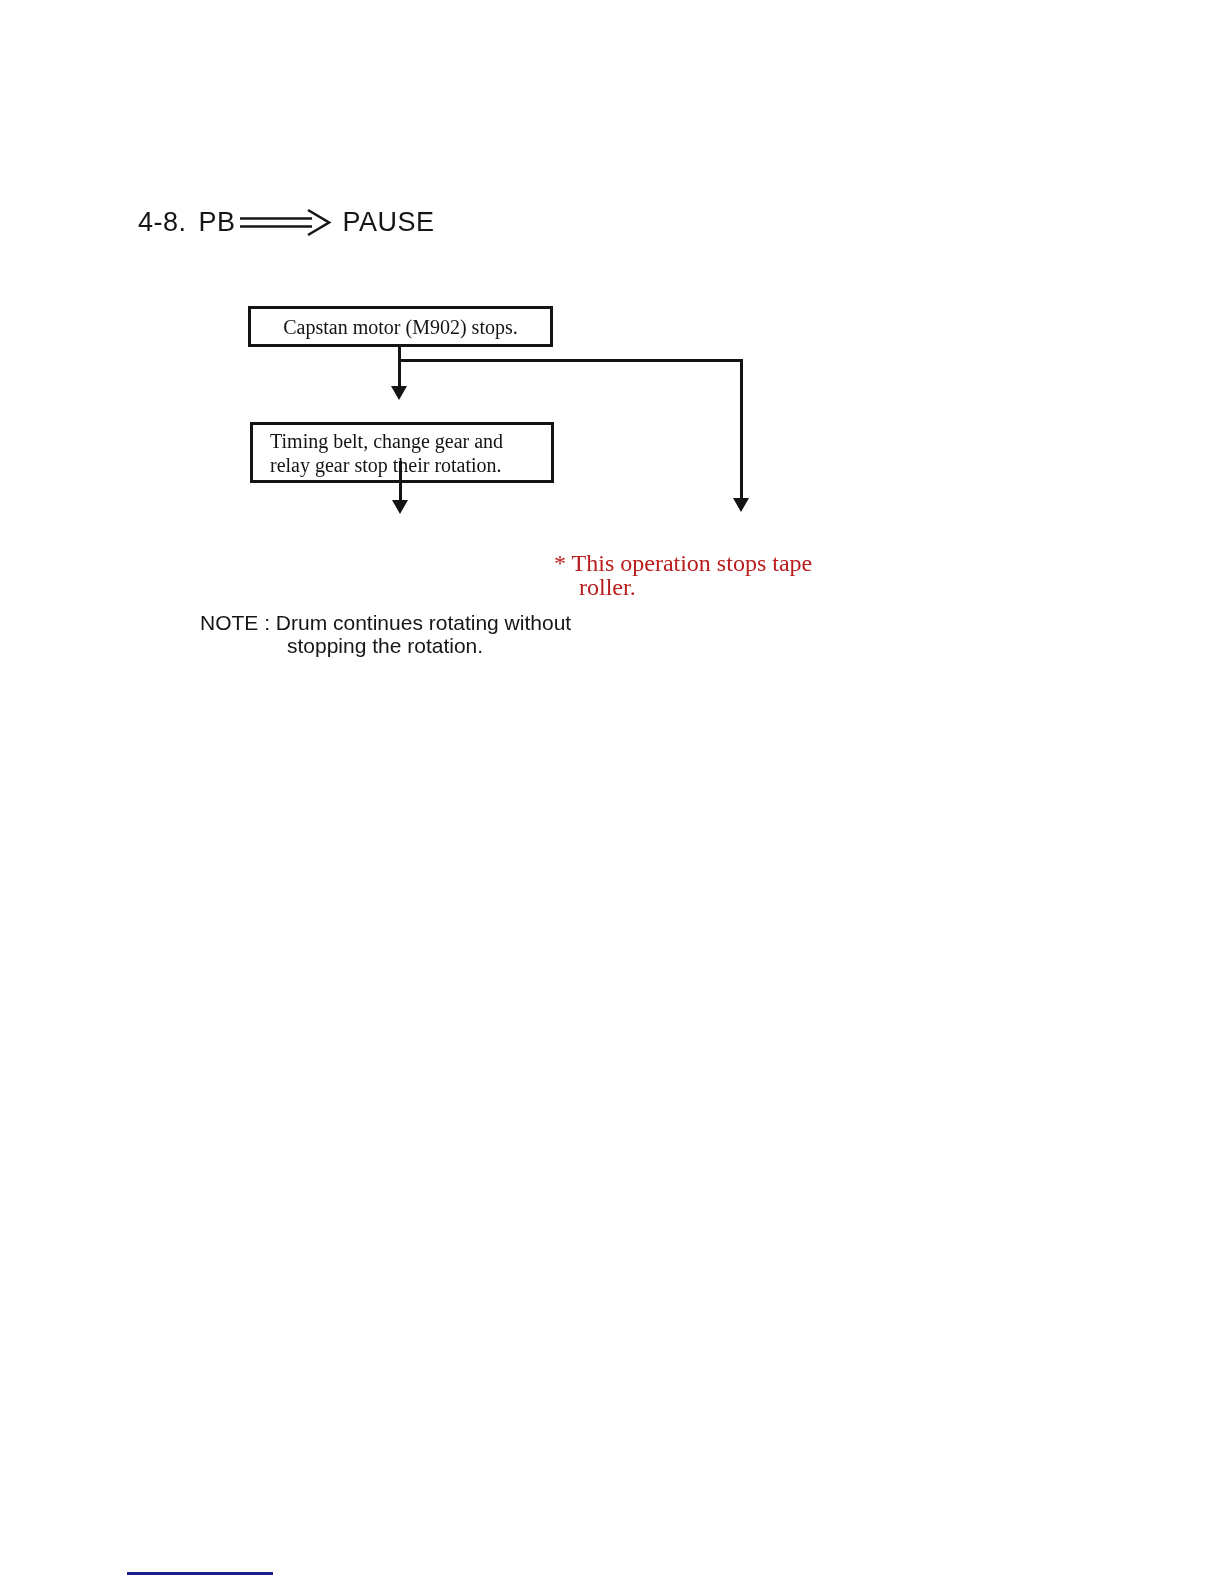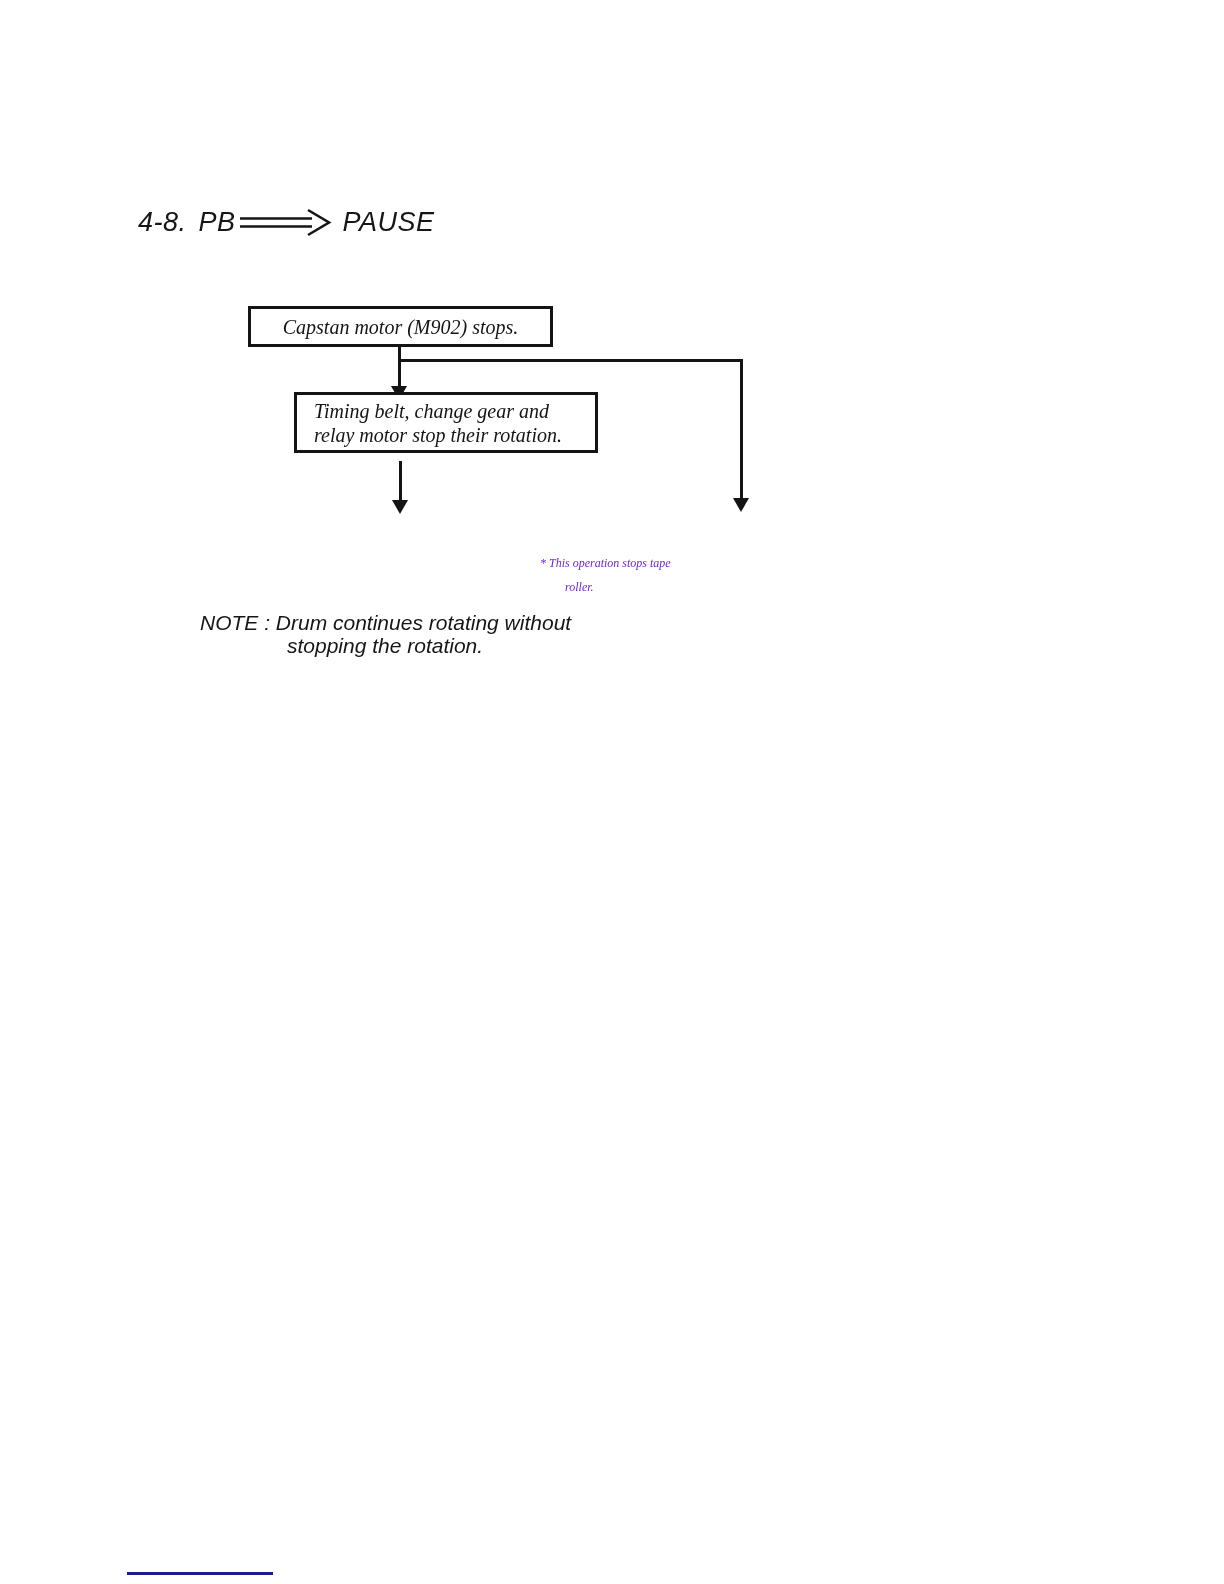--- a/index.html
+++ b/index.html
@@ -8,21 +8,20 @@
     background: #ffffff;
   }
   .page {
     position: relative;
     width: 1224px;
     height: 1584px;
     background: #ffffff;
     overflow: hidden;
     font-family: "Liberation Serif", serif;
     color: #121212;
-    font-style: italic;
   }
 
   
   .title {
     position: absolute;
     left: 138px;
     top: 206px;
     display: flex;
     align-items: center;
     font-family: "Liberation Sans", sans-serif;
@@ -44,21 +43,21 @@
     background: #ffffff;
     display: flex;
     flex-direction: column;
     justify-content: center;
     font-size: 20px;
     line-height: 24px;
     color: #141414;
   }
   .fbox.center { align-items: center; text-align: center; }
   .box-capstan   { left: 248px; top: 306px; width: 305px; height: 41px; }
-  .box-timing    { left: 250px; top: 392px; width: 304px; height: 61px; padding-left: 17px; margin-left: 44px; }
+  .box-timing    { left: 250px; top: 422px; width: 304px; height: 61px; padding-left: 17px; }
   .box-gooseneck { left: 252px; top: 513px; width: 304px; height: 62px; padding-left: 29px; }
   .box-pinch     { left: 584px; top: 512px; width: 308px; height: 34px; }
 
   
   .vline, .hline {
     position: absolute;
     background: #141414;
   }
   .vline { width: 3px; }
   .hline { height: 3px; }
@@ -73,25 +72,25 @@
   .head-cap-timing   { left: 391px; top: 386px; }
   .conn-branch       { left: 398px; top: 359px; width: 345px; }
   .conn-to-pinch     { left: 740px; top: 359px; height: 139px; }
   .head-to-pinch     { left: 733px; top: 498px; }
   .conn-timing-goose { left: 399px; top: 461px; height: 39px; }
   .head-timing-goose { left: 392px; top: 500px; }
 
   
   .footnote {
     position: absolute;
-    left: 540px;
+    left: 554px;
     top: 551px;
-    font-size: 12px;
+    font-size: 24px;
     line-height: 24px;
-    color: #6d28d9;
+    color: #b91c1c;
   }
   .footnote .l2 { padding-left: 25px; }
 
   
   .note {
     position: absolute;
     left: 200px;
     top: 611px;
     font-family: "Liberation Sans", sans-serif;
     font-size: 21px;
@@ -130,21 +129,21 @@
 
   <div class="vline conn-cap-timing"></div>
   <div class="arrow-down head-cap-timing"></div>
 
   <div class="hline conn-branch"></div>
   <div class="vline conn-to-pinch"></div>
   <div class="arrow-down head-to-pinch"></div>
 
   <div class="fbox box-timing">
     <div>Timing belt, change gear and</div>
-    <div>relay motor stop their rotation.</div>
+    <div>relay gear stop their rotation.</div>
   </div>
 
   <div class="vline conn-timing-goose"></div>
   <div class="arrow-down head-timing-goose"></div>
 
 
 
   <div class="footnote">
     <div class="l1">* This operation stops tape</div>
     <div class="l2">roller.</div>

